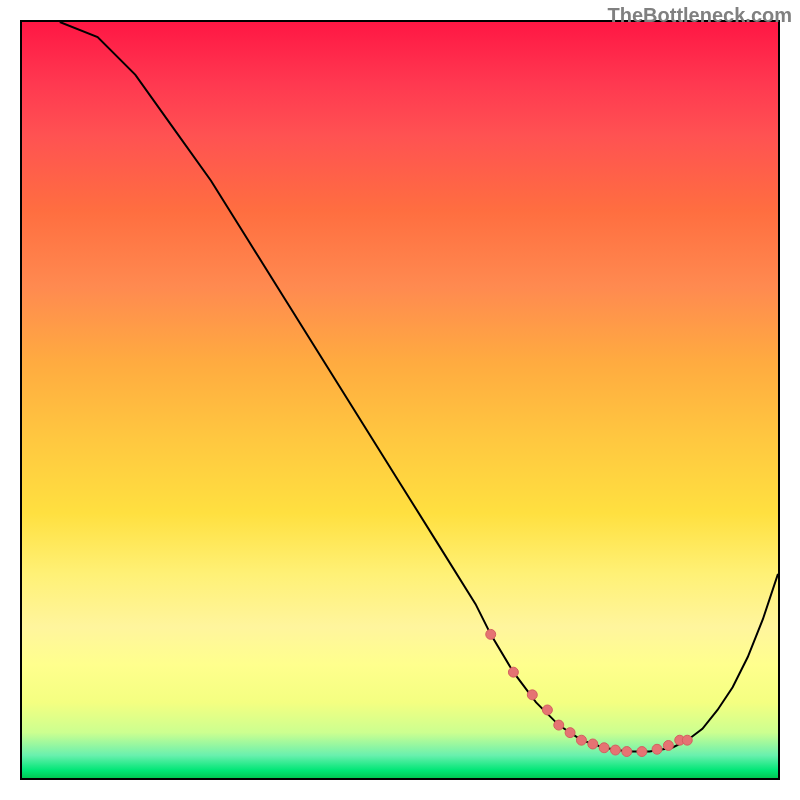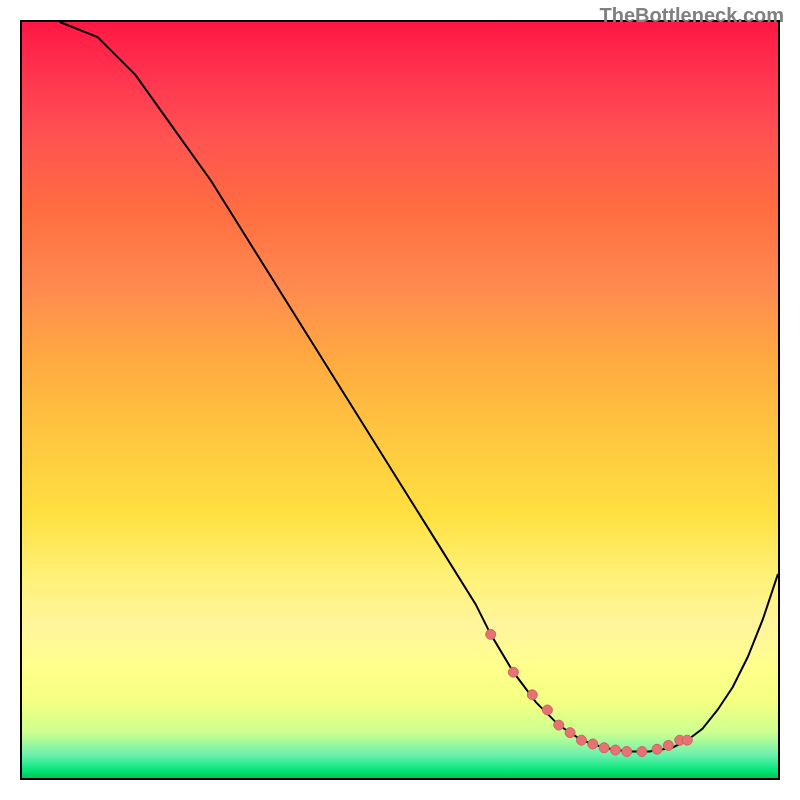--- a/index.html
+++ b/index.html
@@ -5,21 +5,21 @@
 * { margin: 0; padding: 0; box-sizing: border-box; }
 html, body { width: 800px; height: 800px; overflow: hidden; background: #fff; }
 .chart-container {
   position: relative;
   width: 800px;
   height: 800px;
 }
 .watermark {
   position: absolute;
   top: 4px;
-  right: 16px;
+  right: 8px;
   font-family: Arial, sans-serif;
   font-size: 20px;
   font-weight: bold;
   color: #808080;
   z-index: 10;
 }
 .plot-area {
   position: absolute;
   left: 20px;
   top: 20px;

